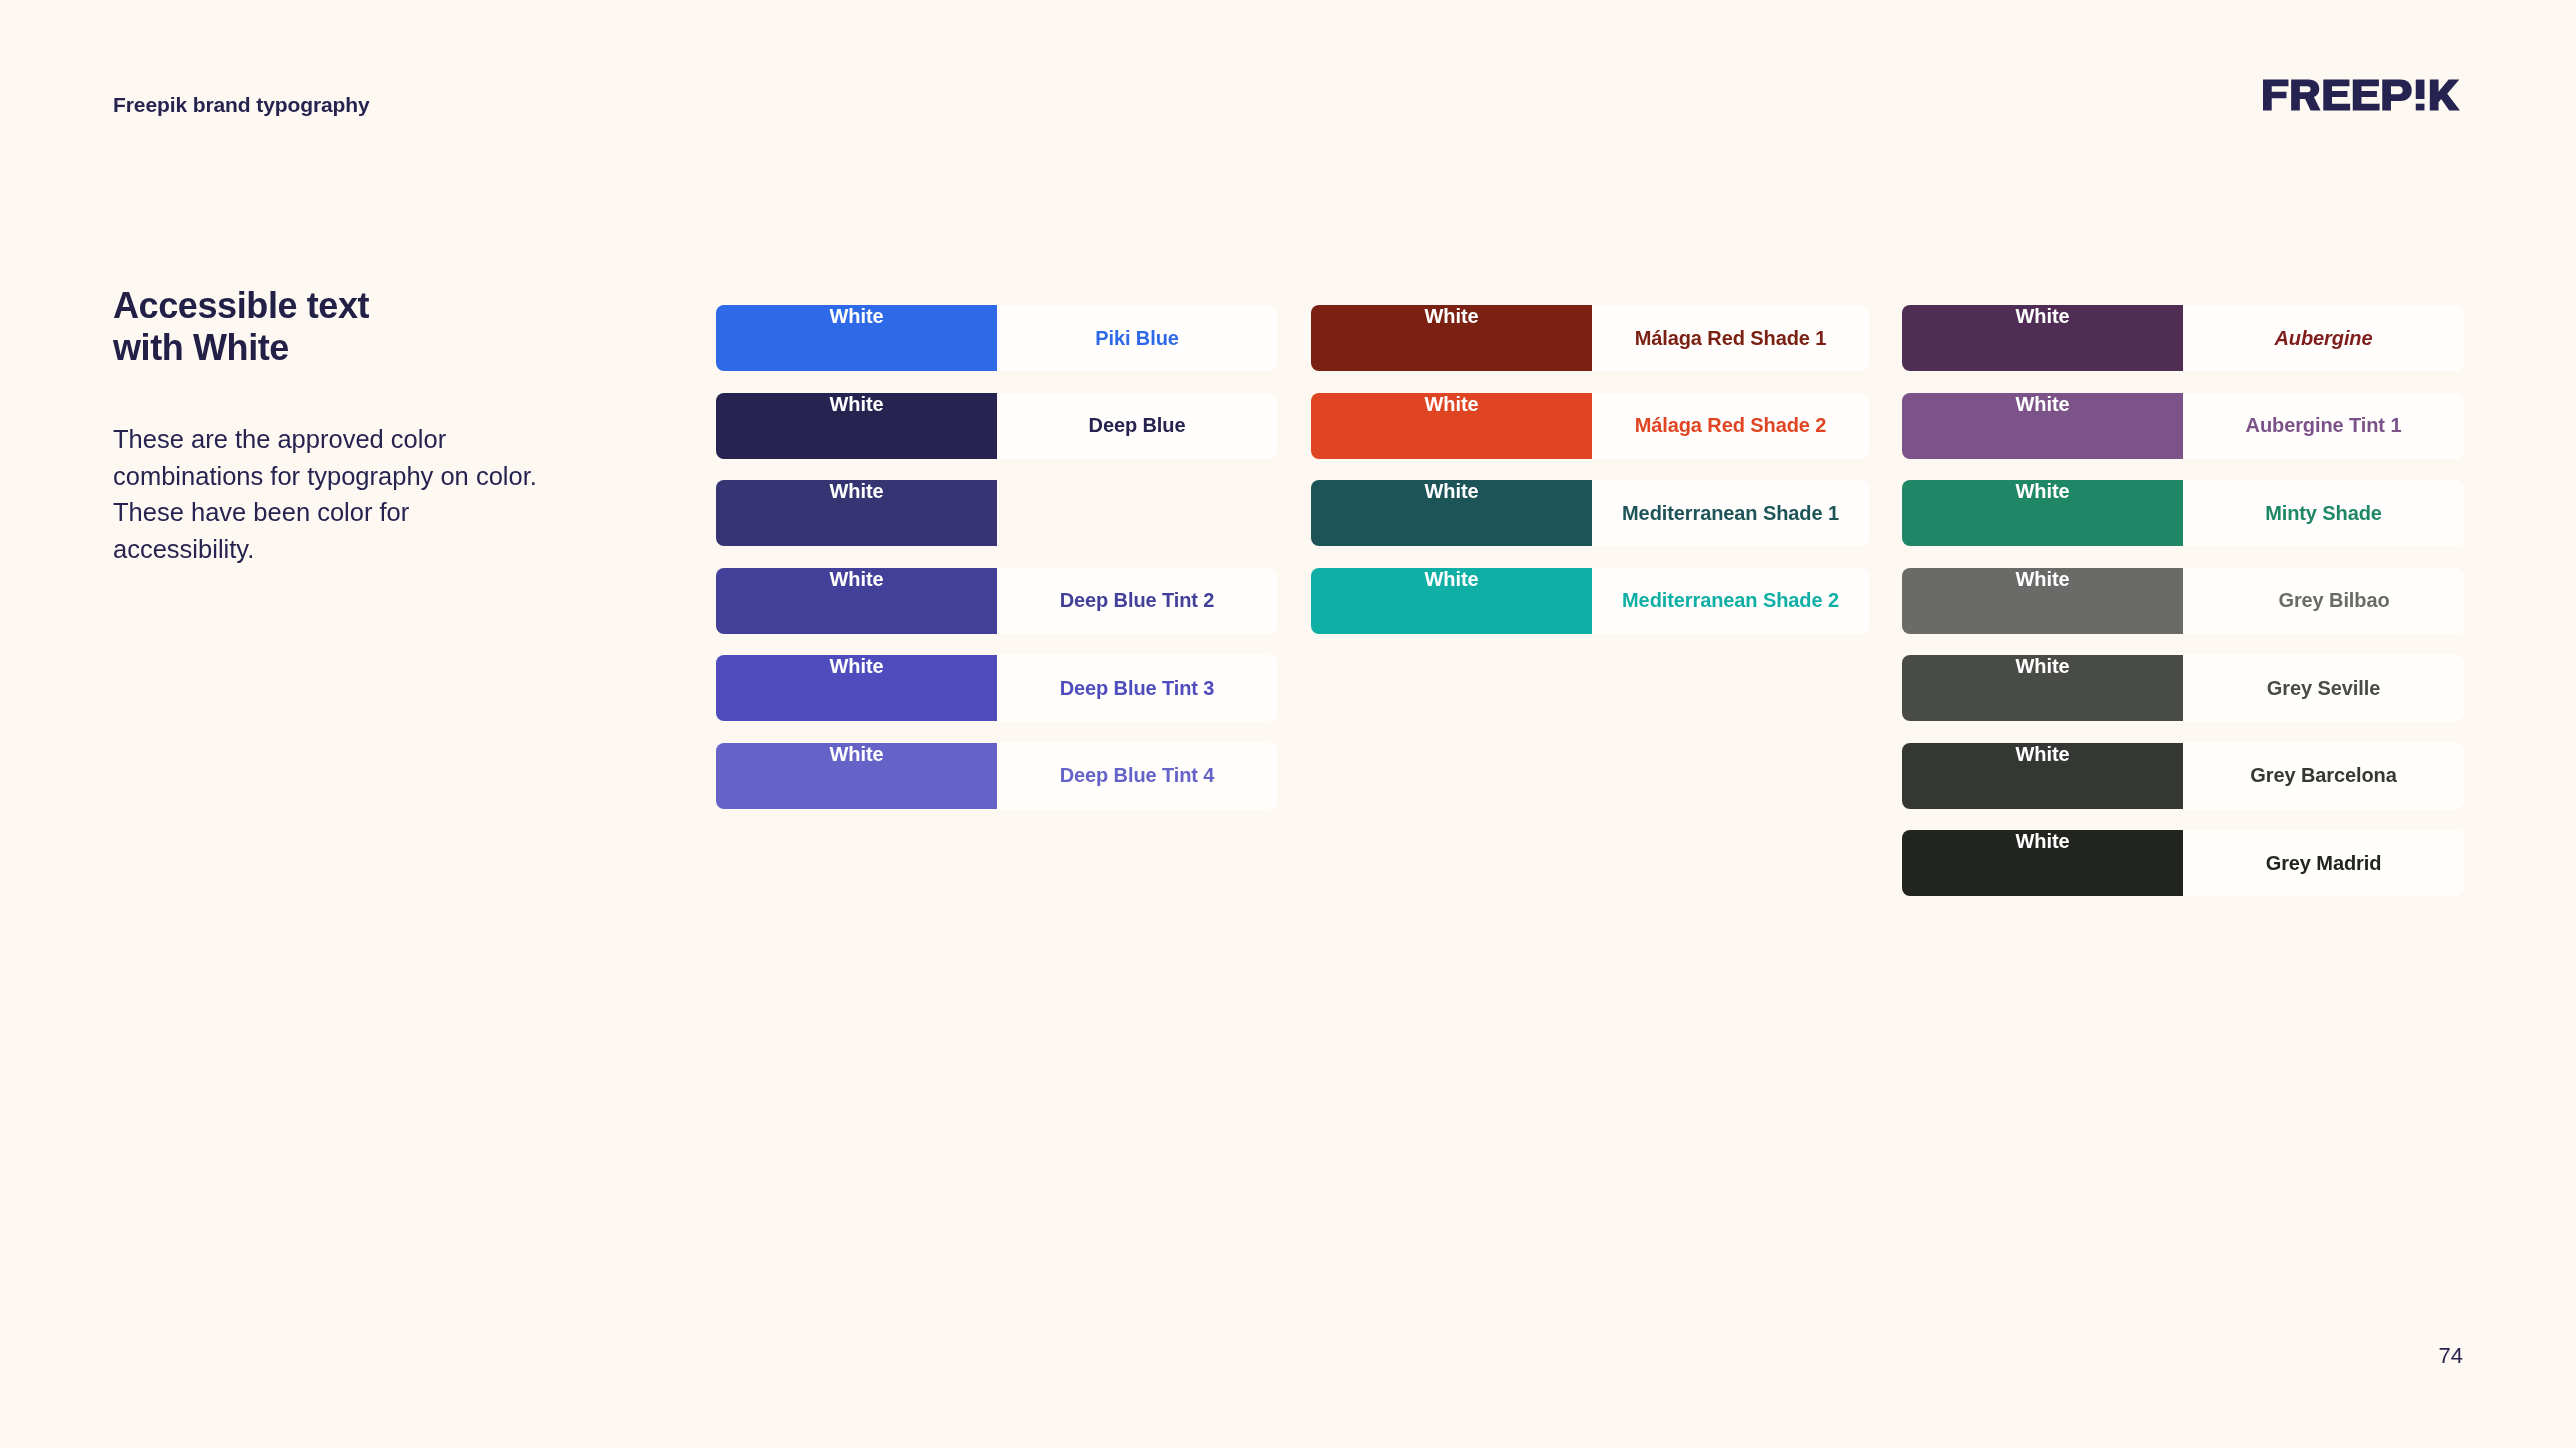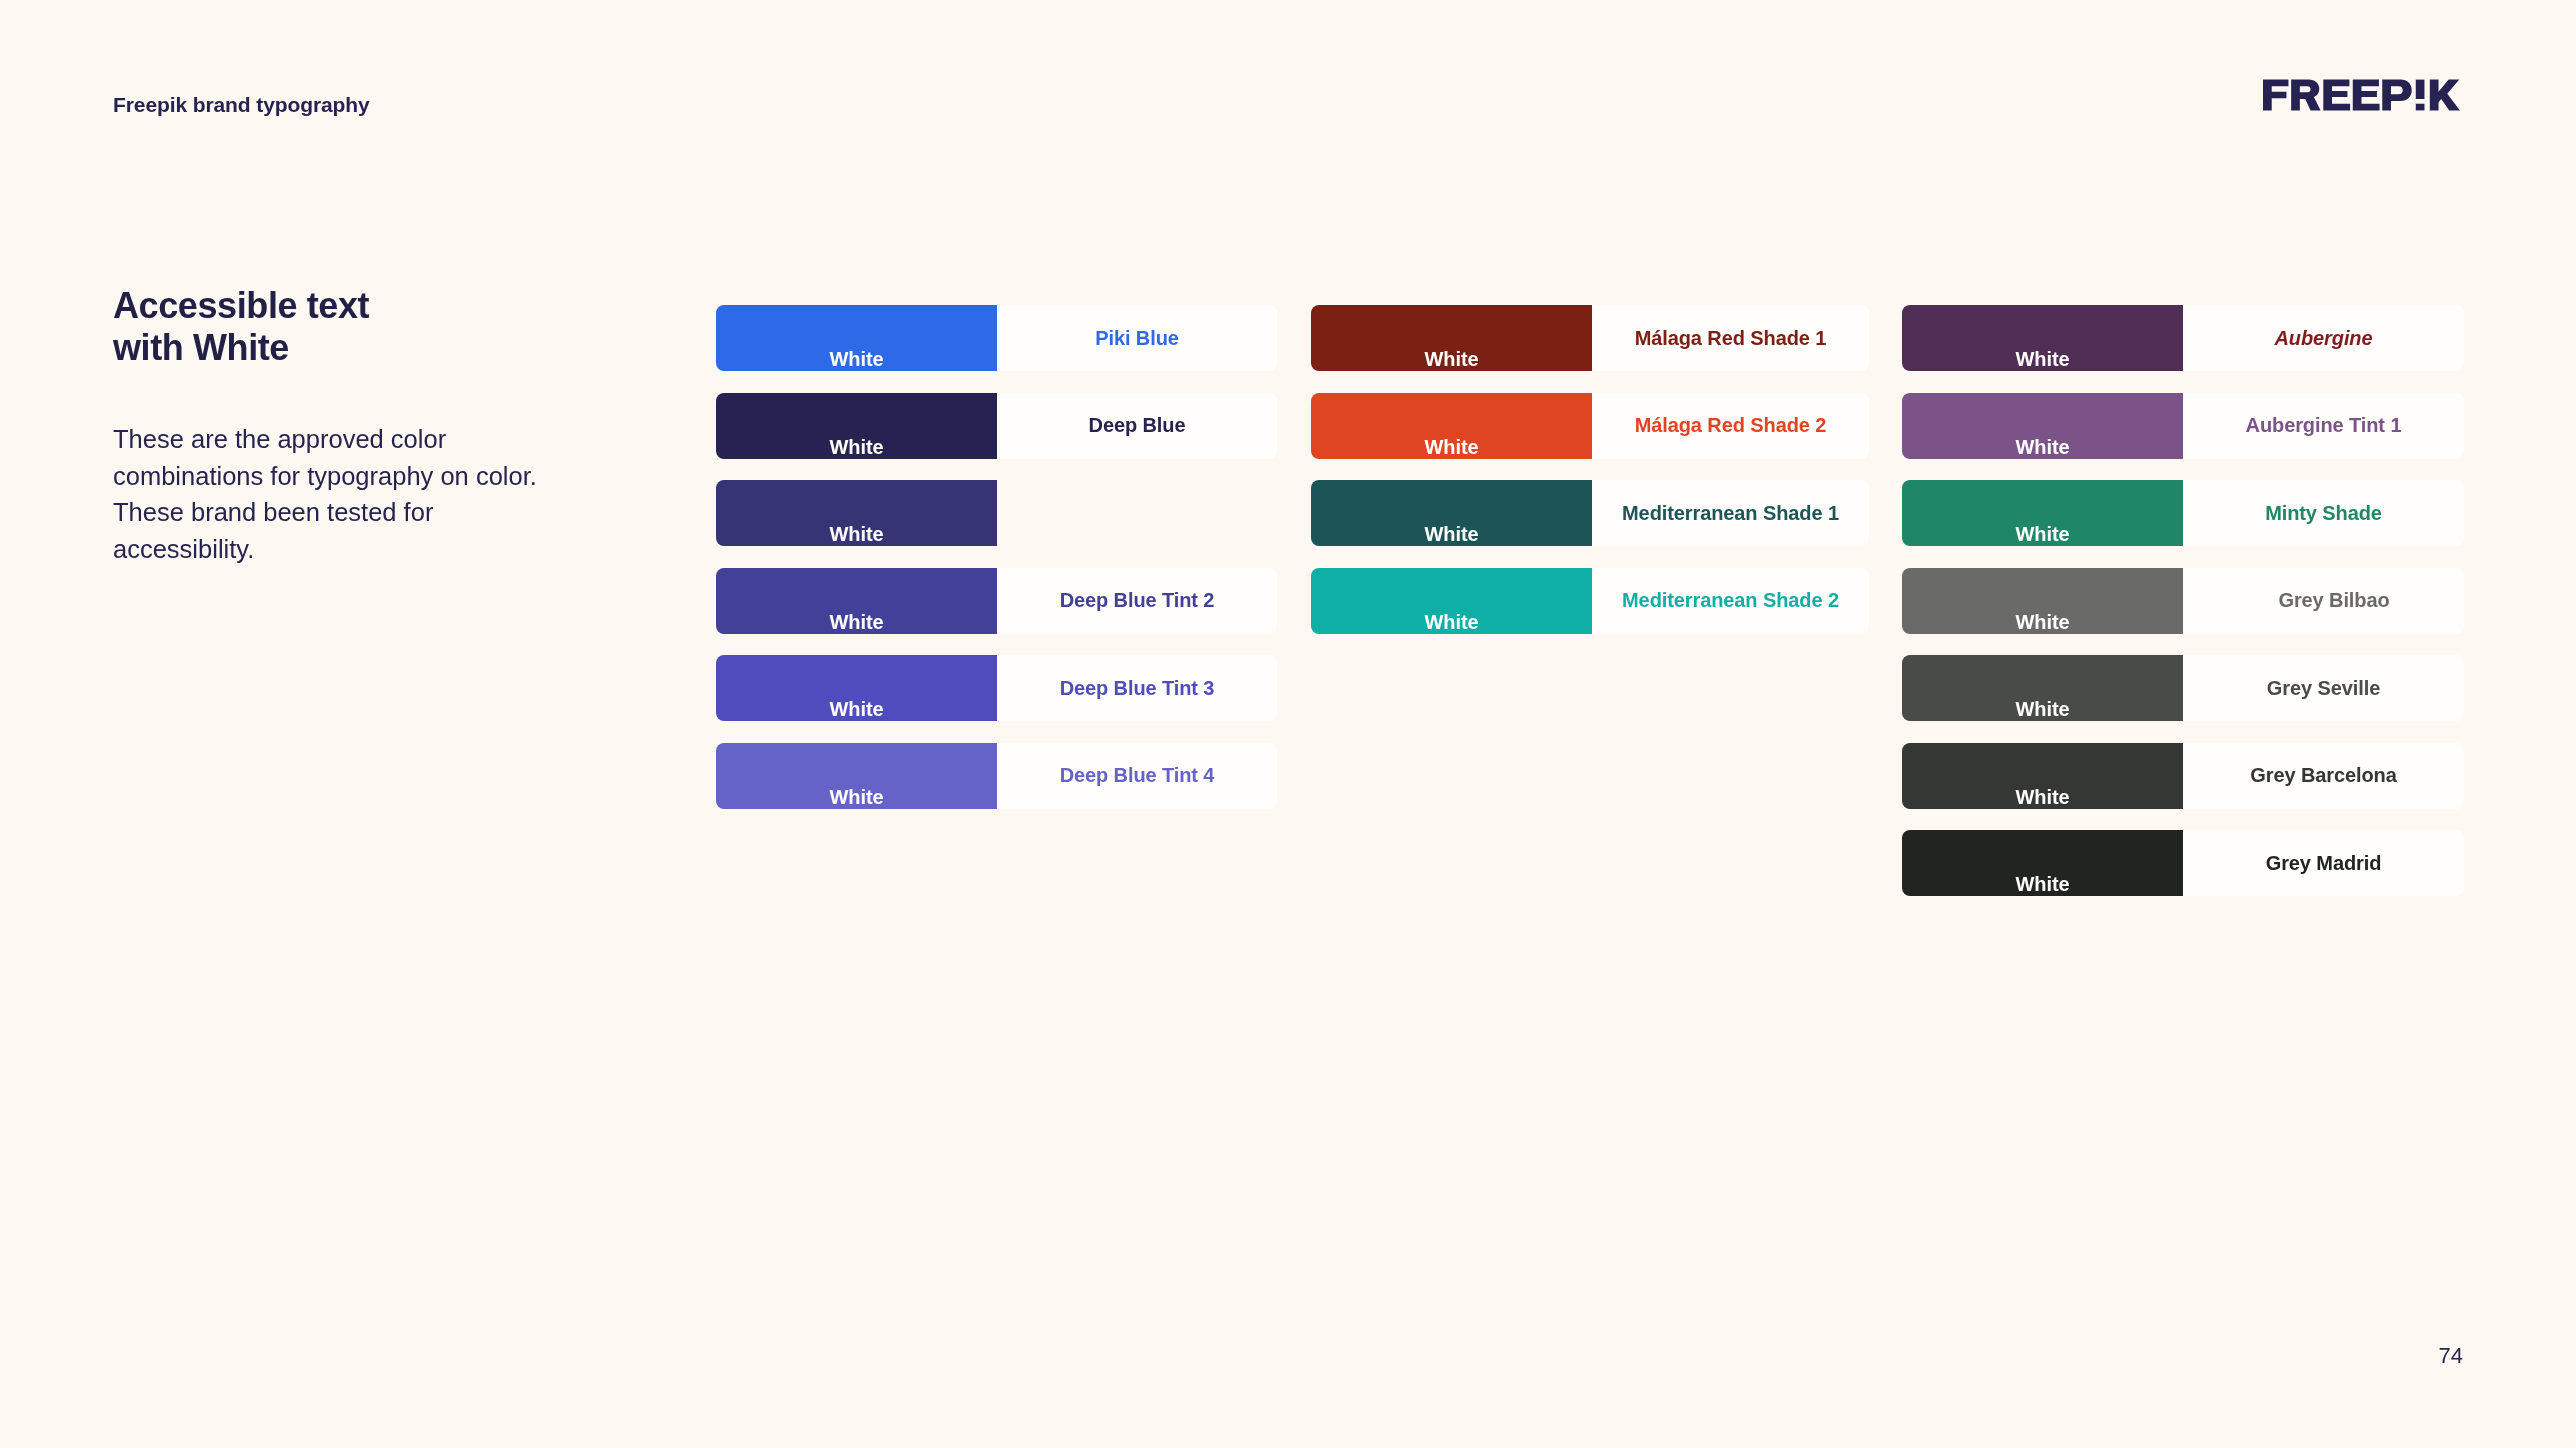--- a/index.html
+++ b/index.html
@@ -46,21 +46,21 @@
   .row {
     position:relative;
     height:66px;
     margin-bottom:21.5px;
     display:flex;
     align-items:stretch;
   }
   .swatch {
     width:281px;
     border-radius:8px 0 0 8px;
-    display:flex; align-items:flex-end; justify-content:center;
+    display:flex; align-items:flex-start; justify-content:center;
     flex:0 0 auto;
   }
   .col-1 .swatch { width:281px; }
   .col-2 .swatch { width:281px; }
   .swatch-label {
     color:#FFFFFF; font-size:20px; font-weight:bold;
     letter-spacing:-0.1px;
   }
   .namecard {
     flex:1 1 auto;
@@ -108,21 +108,21 @@
         <path d="M249 0 h13 v18 l15 -18 h16 l-18 21 l19 25 h-16 l-12 -17 l-4 5 v12 h-13 z"></path>
       </g>
     </svg>
   </div>
 
   <div class="headline">
     <div>Accessible text</div>
     <div>with White</div>
   </div>
 
-  <div class="body-copy">These are the approved color combinations for typography on color. These brand been tested for accessibility.</div>
+  <div class="body-copy">These are the approved color combinations for typography on color. These have been color for accessibility.</div>
 
   <div class="columns">
     <div class="col col-0">
         <div class="row">
           <div class="swatch" style="background: rgb(46, 105, 232);">
             <span class="swatch-label">White</span>
           </div>
           <div class="namecard" style="background: rgb(255, 254, 252);">
             <span class="name-label" style="color: rgb(46, 105, 232);">Piki Blue</span>
           </div>

